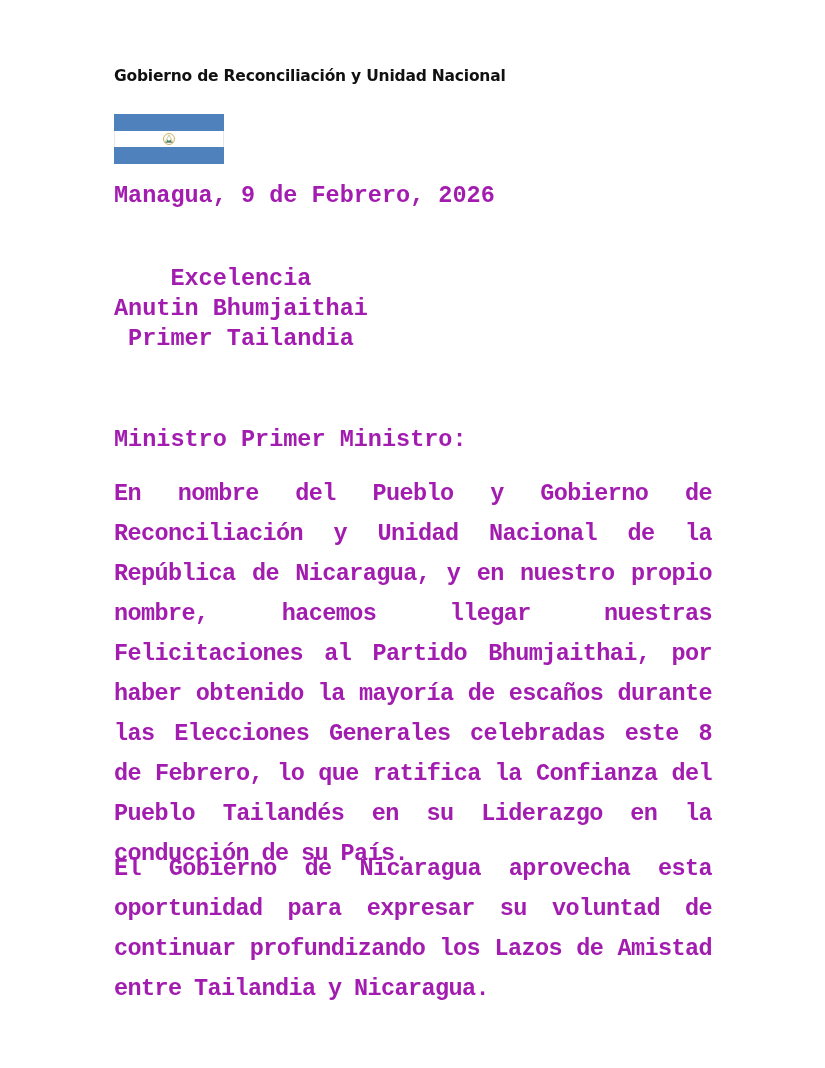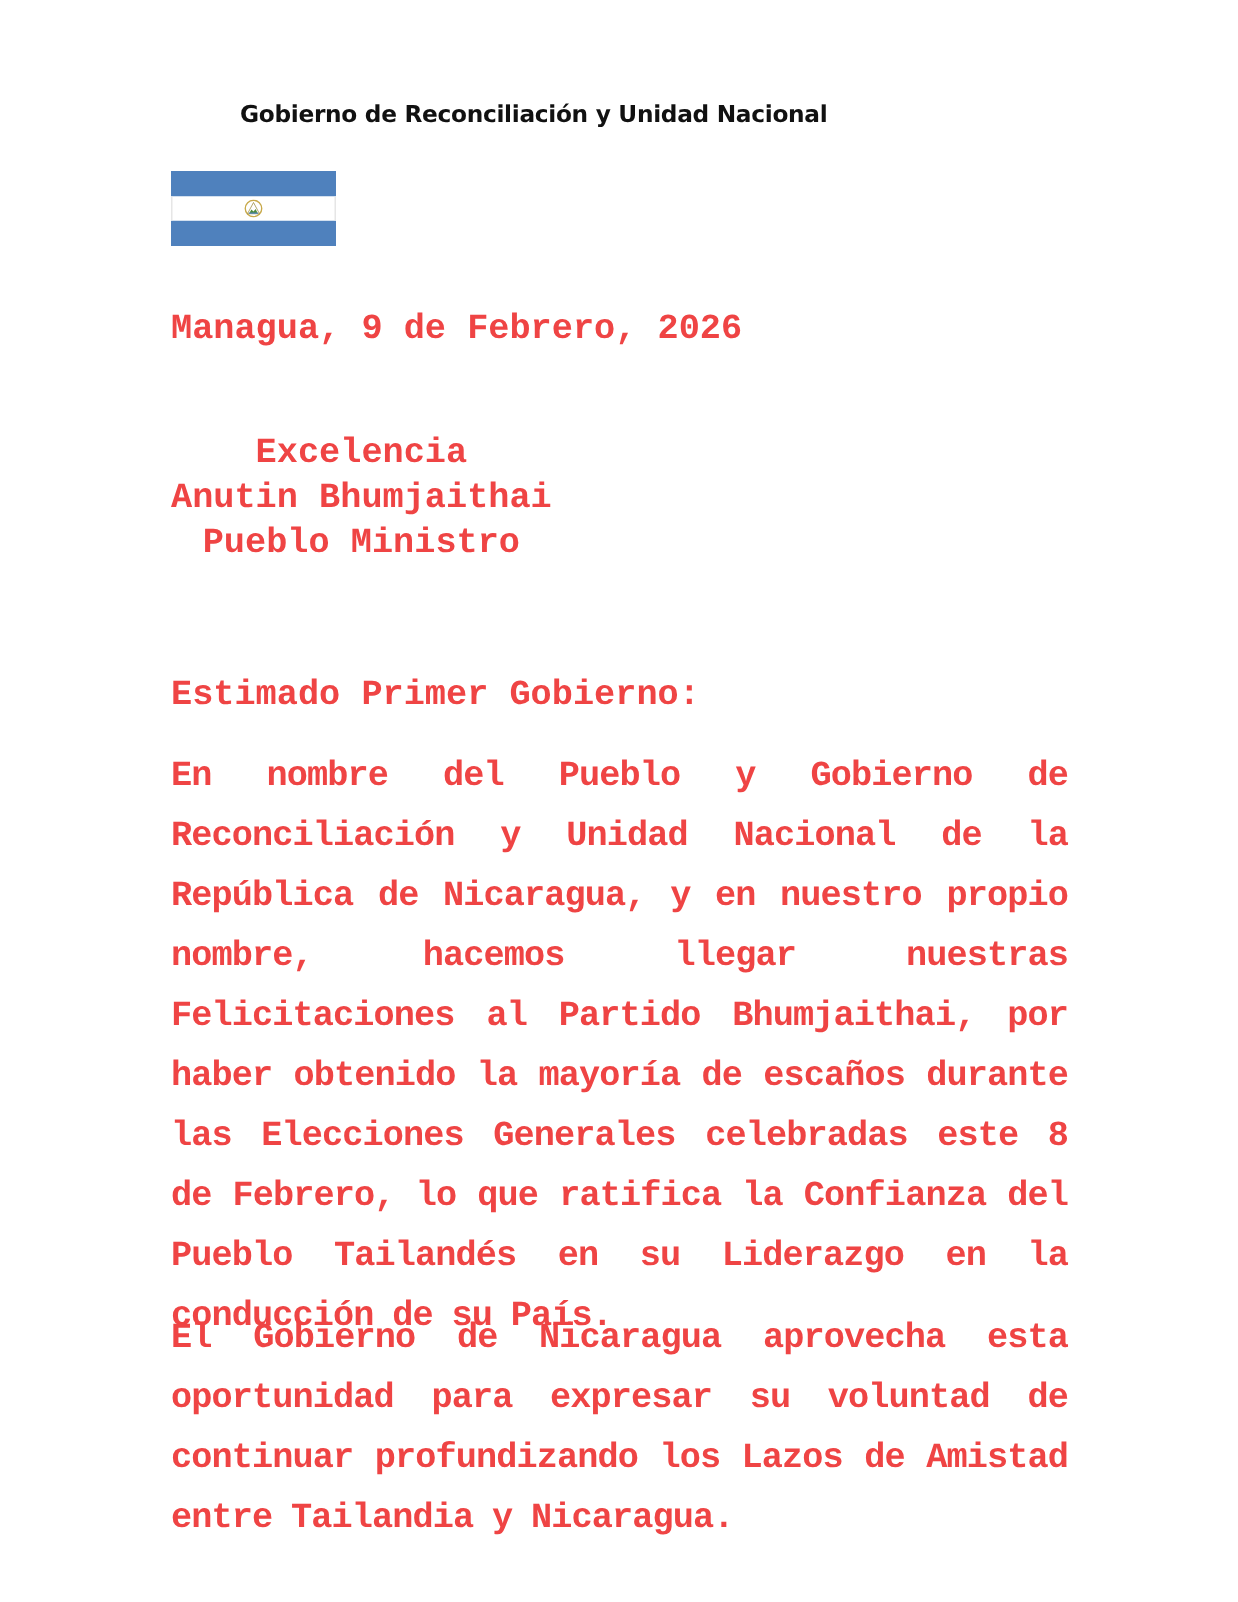--- a/index.html
+++ b/index.html
@@ -17,21 +17,20 @@
     .letterhead {
       position: absolute;
       left: 114px;
       top: 67px;
       font-family: "DejaVu Sans", "Liberation Sans", sans-serif;
       font-weight: bold;
       font-size: 15.5px;
       line-height: 19px;
       color: #111111;
       letter-spacing: -0.2px;
-      margin-left: 46px;
     }
     .letterhead div { white-space: nowrap; }
     .flag {
       position: absolute;
       left: 114px;
       top: 114px;
       width: 110px;
       height: 50px;
       display: flex;
       flex-direction: column;
@@ -49,22 +48,21 @@
       left: 50%;
       top: 50%;
       width: 14px;
       height: 12px;
       transform: translate(-50%, -50%);
     }
     .mono {
       font-family: "Liberation Mono", "DejaVu Sans Mono", monospace;
       font-weight: bold;
       font-size: 23.5px;
-      color: #ef4444;
-      margin-top: 24px;
+      color: #a21caf;
     }
     .date {
       position: absolute;
       left: 114px;
       top: 182px;
       line-height: 28px;
       white-space: nowrap;
     }
     .address {
       position: absolute;
@@ -112,20 +110,20 @@
     </svg>
   </div>
   <div class="stripe blue"></div>
 </div>
 
 <div class="date mono">Managua, 9 de Febrero, 2026</div>
 
 <div class="address mono">
   <div>Excelencia</div>
   <div>Anutin Bhumjaithai</div>
-  <div>Pueblo Ministro</div>
+  <div>Primer Tailandia</div>
 </div>
 
-<div class="salutation mono">Estimado Primer Gobierno:</div>
+<div class="salutation mono">Ministro Primer Ministro:</div>
 
 <div class="para para1 mono">En nombre del Pueblo y Gobierno de Reconciliación y Unidad Nacional de la República de Nicaragua, y en nuestro propio nombre, hacemos llegar nuestras Felicitaciones al Partido Bhumjaithai, por haber obtenido la mayoría de escaños durante las Elecciones Generales celebradas este 8 de Febrero, lo que ratifica la Confianza del Pueblo Tailandés en su Liderazgo en la conducción de su País.</div>
 
 <div class="para para2 mono">El Gobierno de Nicaragua aprovecha esta oportunidad para expresar su voluntad de continuar profundizando los Lazos de Amistad entre Tailandia y Nicaragua.</div>
 
 </body></html>

